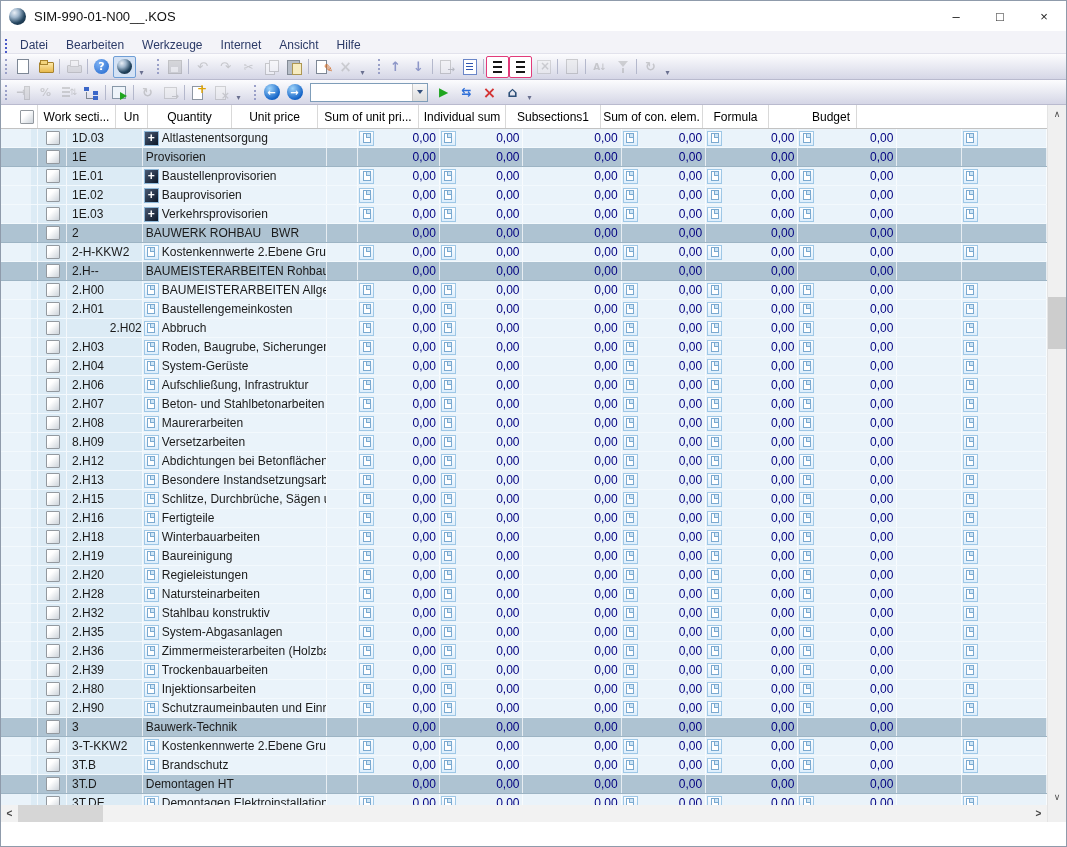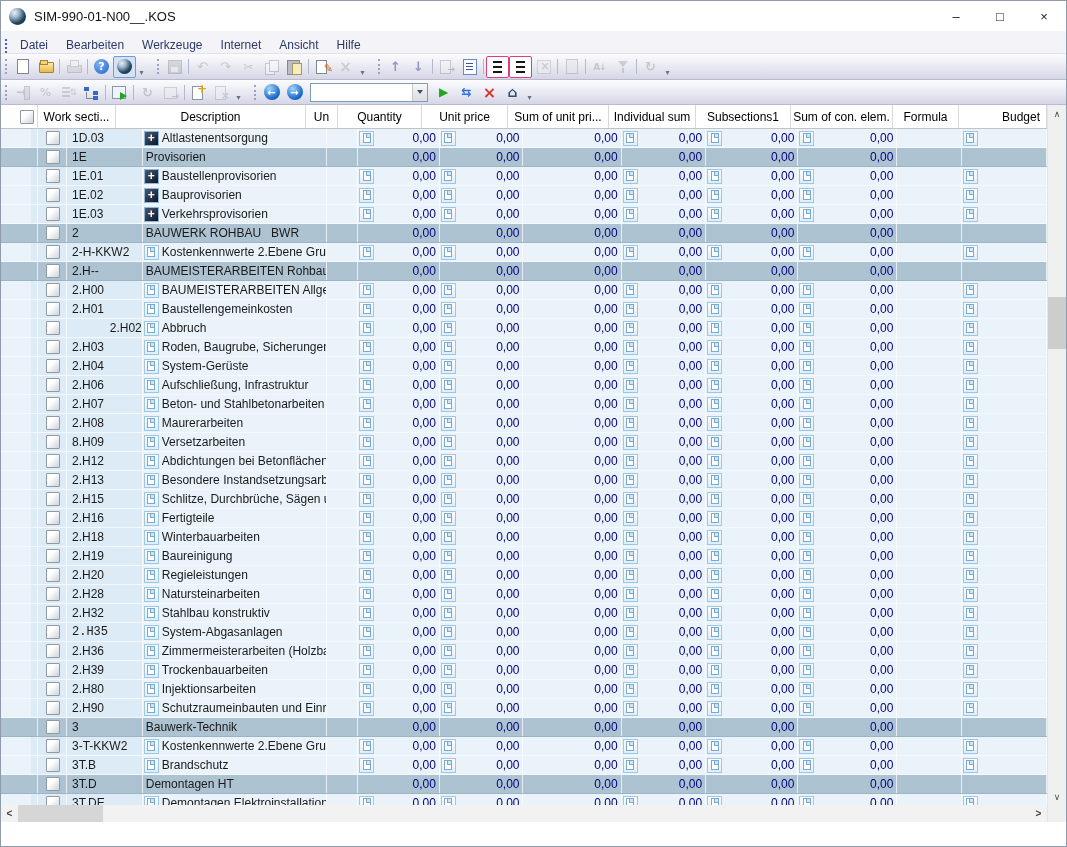--- a/index.html
+++ b/index.html
@@ -346,21 +346,20 @@
     </div>
 
   <div class="grid-area">
     <div class="grid-main">
       <div class="g-header" id="grid-header">
           <div class="g-hcell no-border" style="width: 7px;"></div>
           <div class="g-hcell" style="width: 30px;">
             <span class="cbx"></span>
           </div>
           <div class="g-hcell" style="width: 78px;">Work secti...</div>
-          <div class="g-hcell" style="width: 190px;">Description</div>
           <div class="g-hcell" style="width: 32px;">Un</div>
           <div class="g-hcell" style="width: 84px;">Quantity</div>
           <div class="g-hcell" style="width: 86px;">Unit price</div>
           <div class="g-hcell" style="width: 101px;">Sum of unit pri...</div>
           <div class="g-hcell" style="width: 87px;">Individual sum</div>
           <div class="g-hcell" style="width: 95px;">Subsections1</div>
           <div class="g-hcell" style="width: 102px;">Sum of con. elem.</div>
           <div class="g-hcell" style="width: 66px;">Formula</div>
           <div class="g-hcell right" style="width: 88px;">Budget</div>
         </div>
@@ -751,21 +750,21 @@
             <div class="g-cell c-sum_unit_prices" style="width: 101px;"><span class="val">0,00</span></div>
             <div class="g-cell c-individual_sum" style="width: 87px;"><span class="cdoc"><i></i></span><span class="val">0,00</span></div>
             <div class="g-cell c-subsections1" style="width: 95px;"><span class="cdoc"><i></i></span><span class="val">0,00</span></div>
             <div class="g-cell c-sum_con_elem" style="width: 102px;"><span class="cdoc"><i></i></span><span class="val">0,00</span></div>
             <div class="g-cell c-formula" style="width: 66px;"></div>
             <div class="g-cell c-budget" style="width: 88px;"><span class="cdoc"><i></i></span></div>
           </div>
           <div class="g-row item">
             <div class="g-cell c-strip" style="width: 7px;"></div>
             <div class="g-cell c-select" style="width: 30px;"><span class="cbx"></span></div>
-            <div class="g-cell c-code" style="width: 78px; font-family: Liberation Mono, monospace;"><span class="code-text">2.H35</span></div>
+            <div class="g-cell c-code" style="width: 78px;"><span class="code-text">2.H35</span></div>
             <div class="g-cell c-desc" style="width: 190px;"><span class="cdoc"><i></i></span><span class="desc-text">System-Abgasanlagen</span></div>
             <div class="g-cell c-un" style="width: 32px;"></div>
             <div class="g-cell c-quantity" style="width: 84px;"><span class="cdoc"><i></i></span><span class="val">0,00</span></div>
             <div class="g-cell c-unit_price" style="width: 86px;"><span class="cdoc"><i></i></span><span class="val">0,00</span></div>
             <div class="g-cell c-sum_unit_prices" style="width: 101px;"><span class="val">0,00</span></div>
             <div class="g-cell c-individual_sum" style="width: 87px;"><span class="cdoc"><i></i></span><span class="val">0,00</span></div>
             <div class="g-cell c-subsections1" style="width: 95px;"><span class="cdoc"><i></i></span><span class="val">0,00</span></div>
             <div class="g-cell c-sum_con_elem" style="width: 102px;"><span class="cdoc"><i></i></span><span class="val">0,00</span></div>
             <div class="g-cell c-formula" style="width: 66px;"></div>
             <div class="g-cell c-budget" style="width: 88px;"><span class="cdoc"><i></i></span></div>

